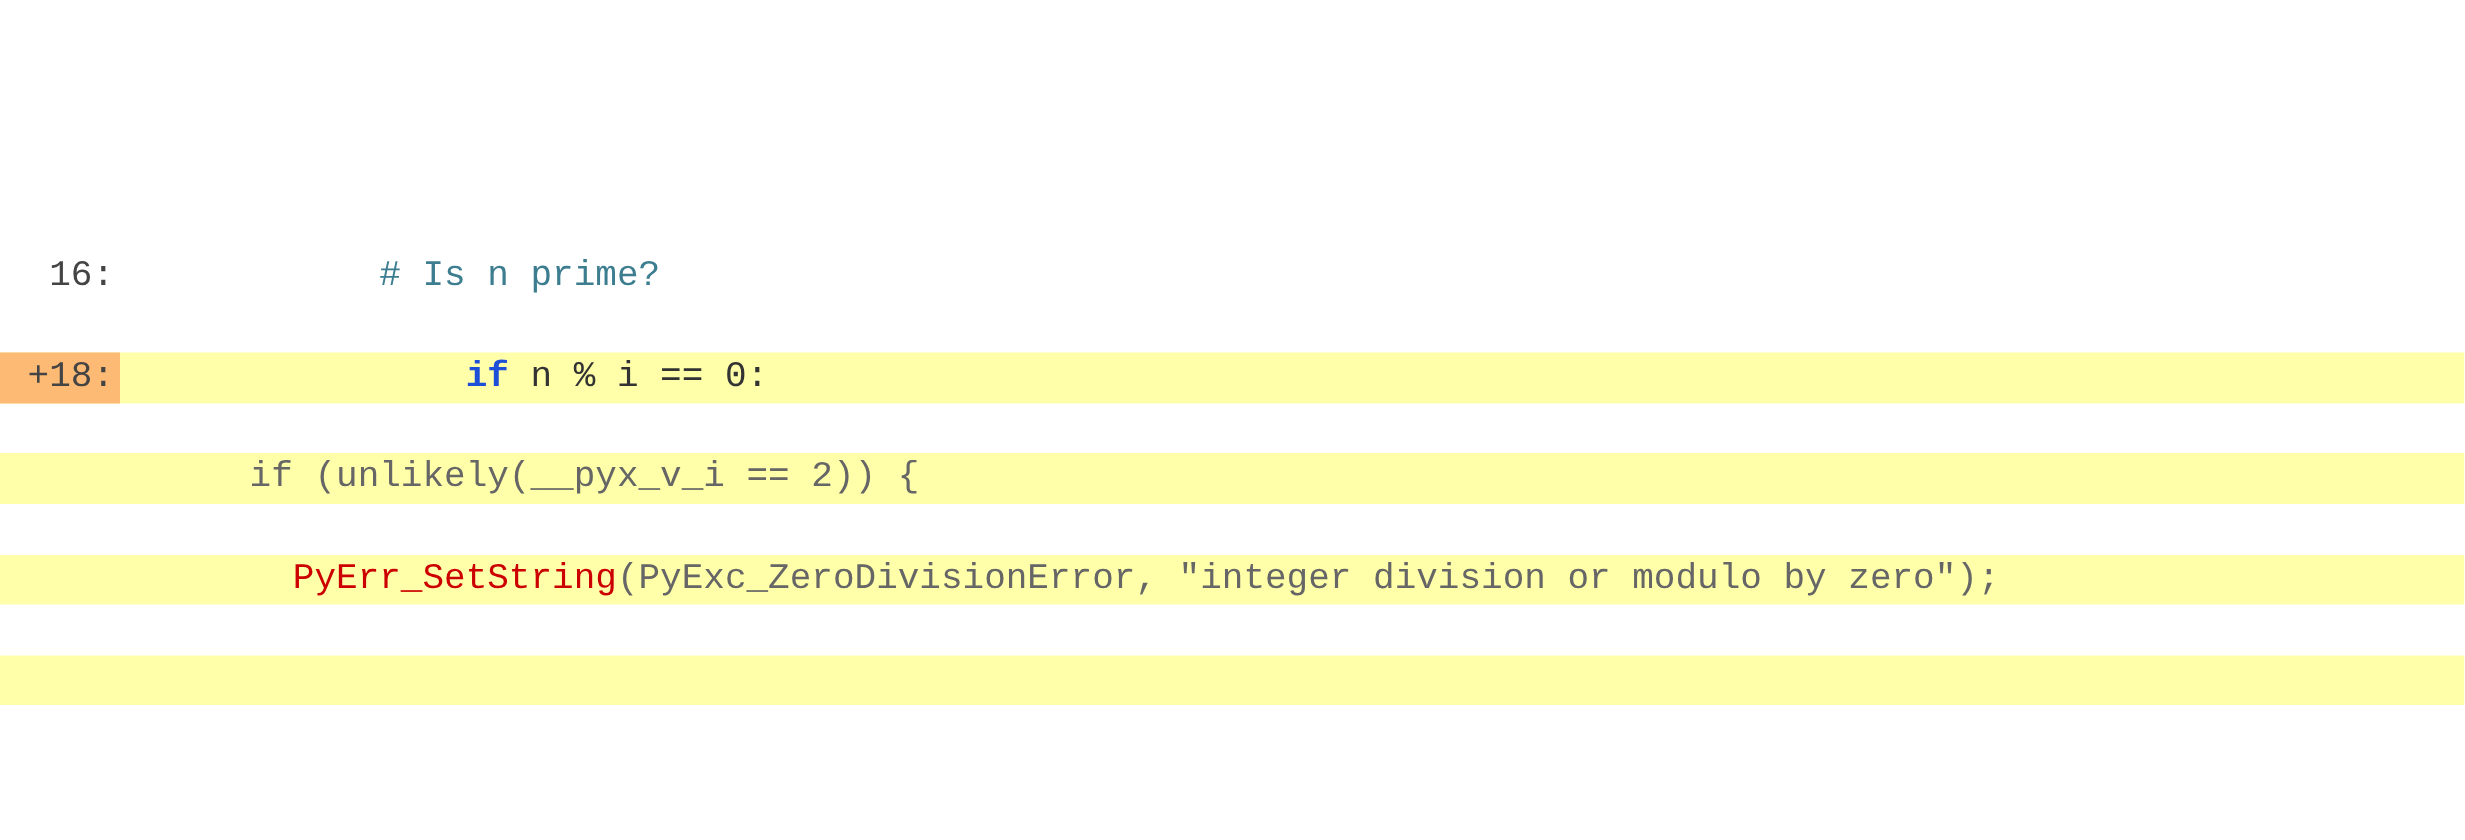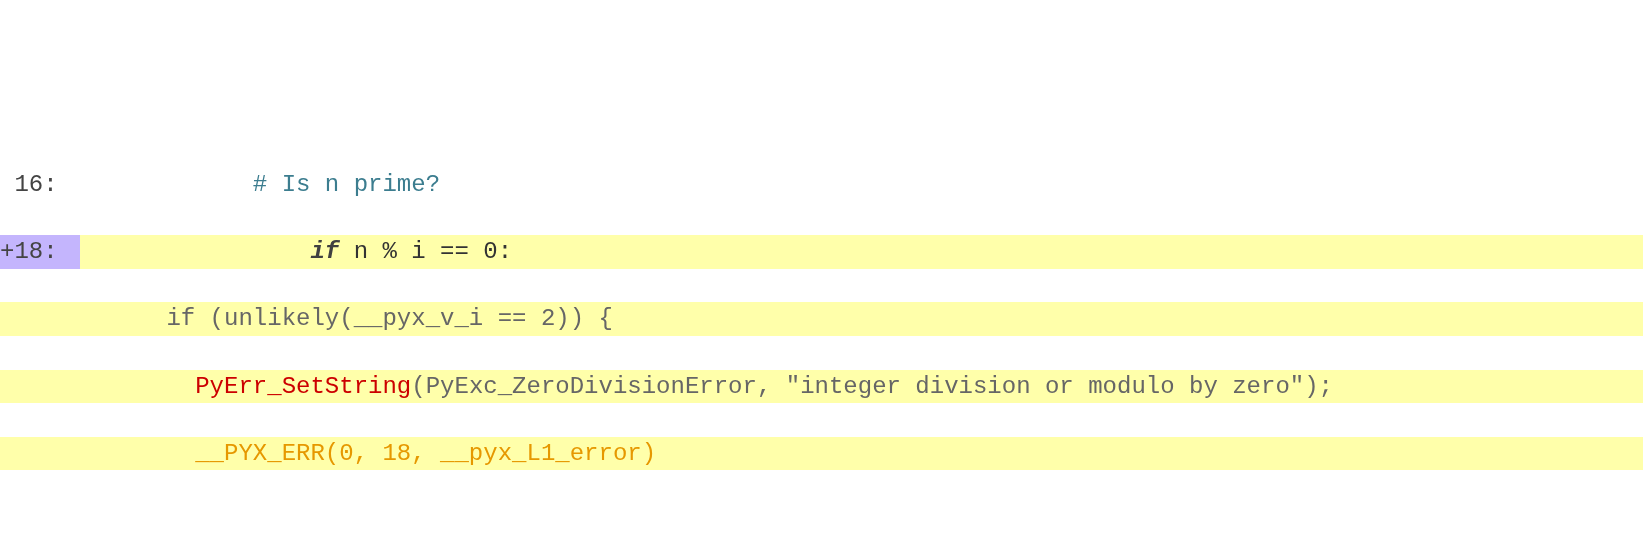--- a/index.html
+++ b/index.html
@@ -15,47 +15,47 @@
       color: #333333;
       white-space: pre;
     }
     .line {
       display: flex;
     }
     .line-num {
       color: #444;
       padding-right: 4px;
       min-width: 80px;
-      text-align: left;
+      text-align: right;
     }
     .line-content {
       flex: 1;
     }
     .bg-yellow {
       background-color: #ffffaa;
     }
     .kw-for { color: #008000; font-weight: bold; }
     .kw-in { color: #8b008b; font-weight: bold; }
-    .kw-if { color: #404040; font-weight: bold; font-style: italic; }
+    .kw-if { color: #1d4ed8; font-weight: bold; }
     .comment { color: #3c7d8f; }
     .c-code { color: #666666; }
     .c-red { color: #cc0000; text-align: right; }
     .c-orange { color: #e69800; }
   </style>
 </head>
 <body>
 
 
 
 <div class="code-block">
 <div class="line"><span class="line-num"> 16:</span><span class="line-content comment">            # Is n prime?</span></div>
-<div class="line bg-yellow"><span class="line-num" style="background:#c4b5fd">+18:</span><span class="line-content"><span>                </span><span class="kw-if">if</span><span> n % i == 0:</span></span></div>
+<div class="line bg-yellow"><span class="line-num" style="background:#fdba74">+18:</span><span class="line-content"><span>                </span><span class="kw-if">if</span><span> n % i == 0:</span></span></div>
 <div class="line bg-yellow"><span class="line-num"></span><span class="line-content c-code">      if (unlikely(__pyx_v_i == 2)) {</span></div>
 <div class="line bg-yellow"><span class="line-num"></span><span class="line-content c-code"><span>        </span><span class="c-red">PyErr_SetString</span><span>(PyExc_ZeroDivisionError, "integer division or modulo by zero");</span></span></div>
-<div class="line bg-yellow"><span class="line-num"></span><span class="line-content c-code"><span>        </span><span class="c-orange">__PYX_ERR(0, 18, __pyx_L1_error)</span></span></div>
+<div class="line bg-yellow"><span class="line-num"></span><span class="line-content c-code"><span>        </span></span></div>
 
 
 
 
 
 
 
 
 </div>
 

